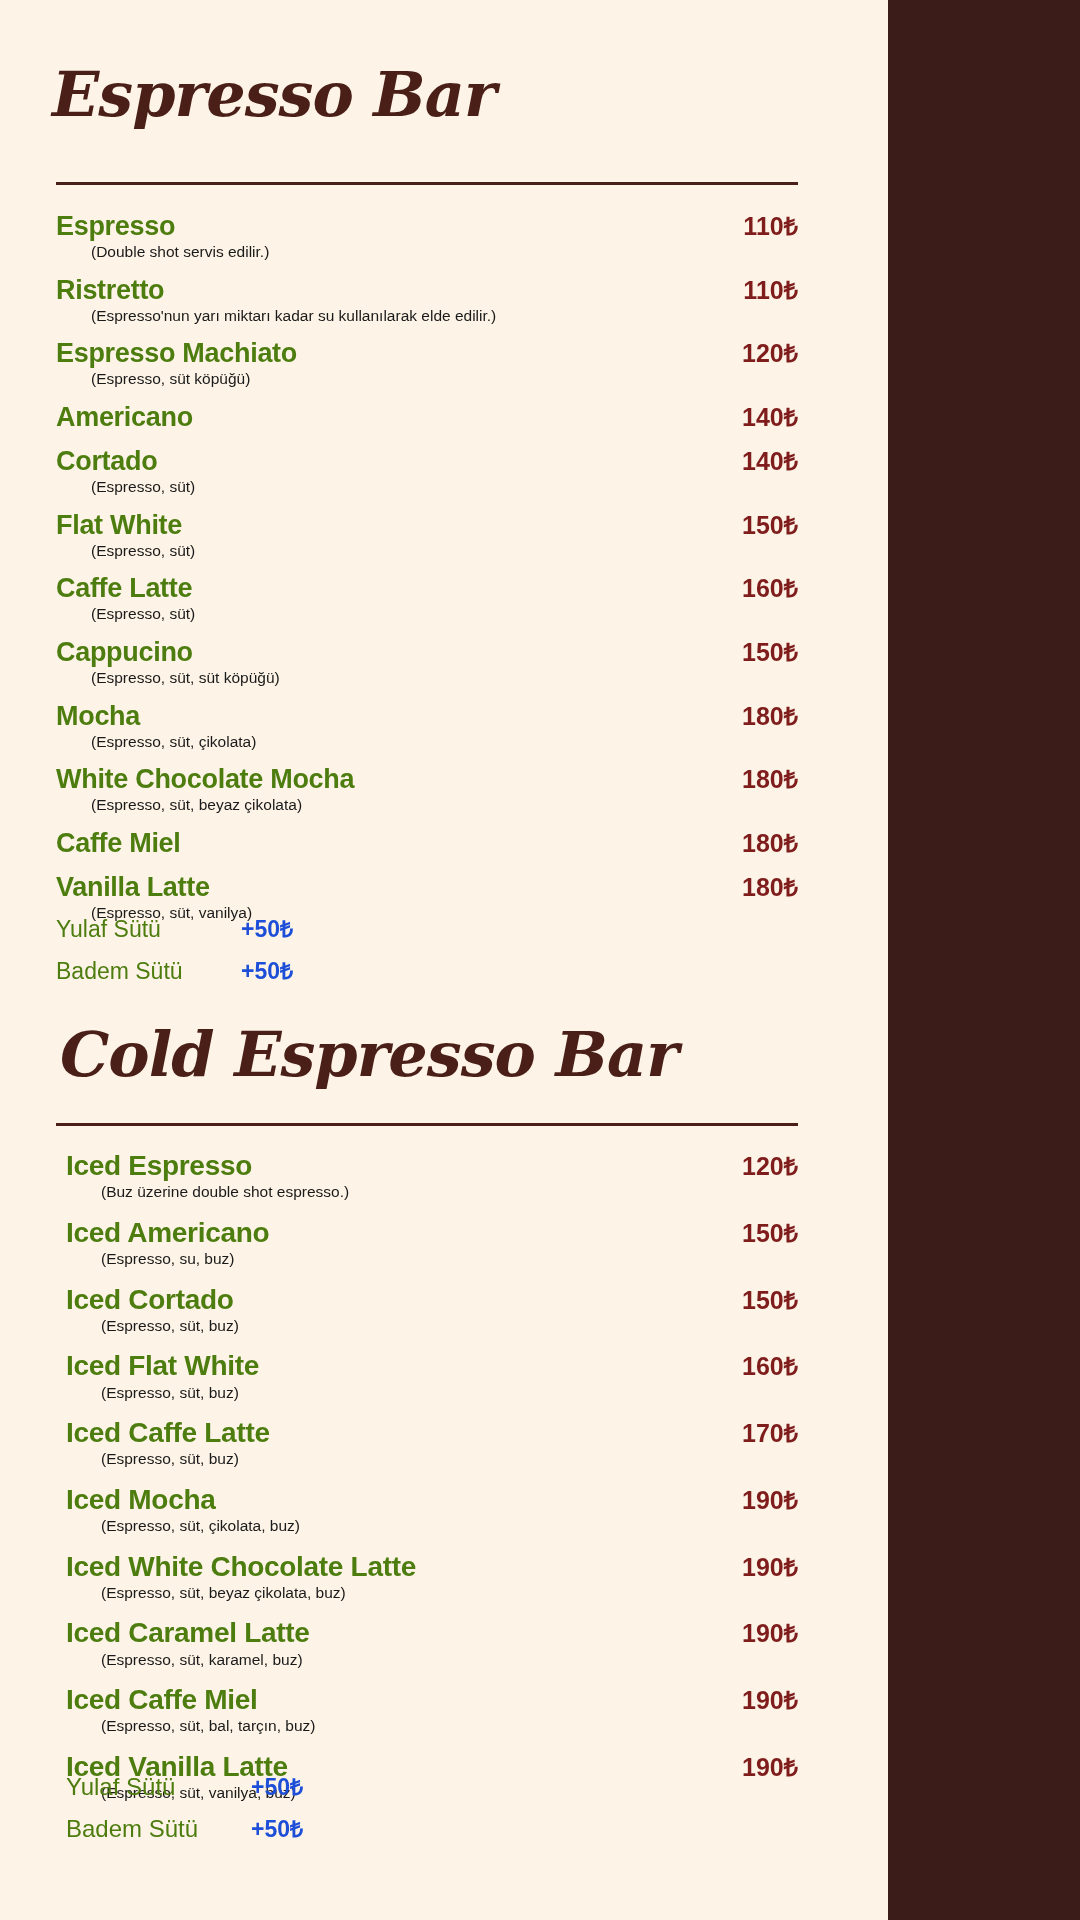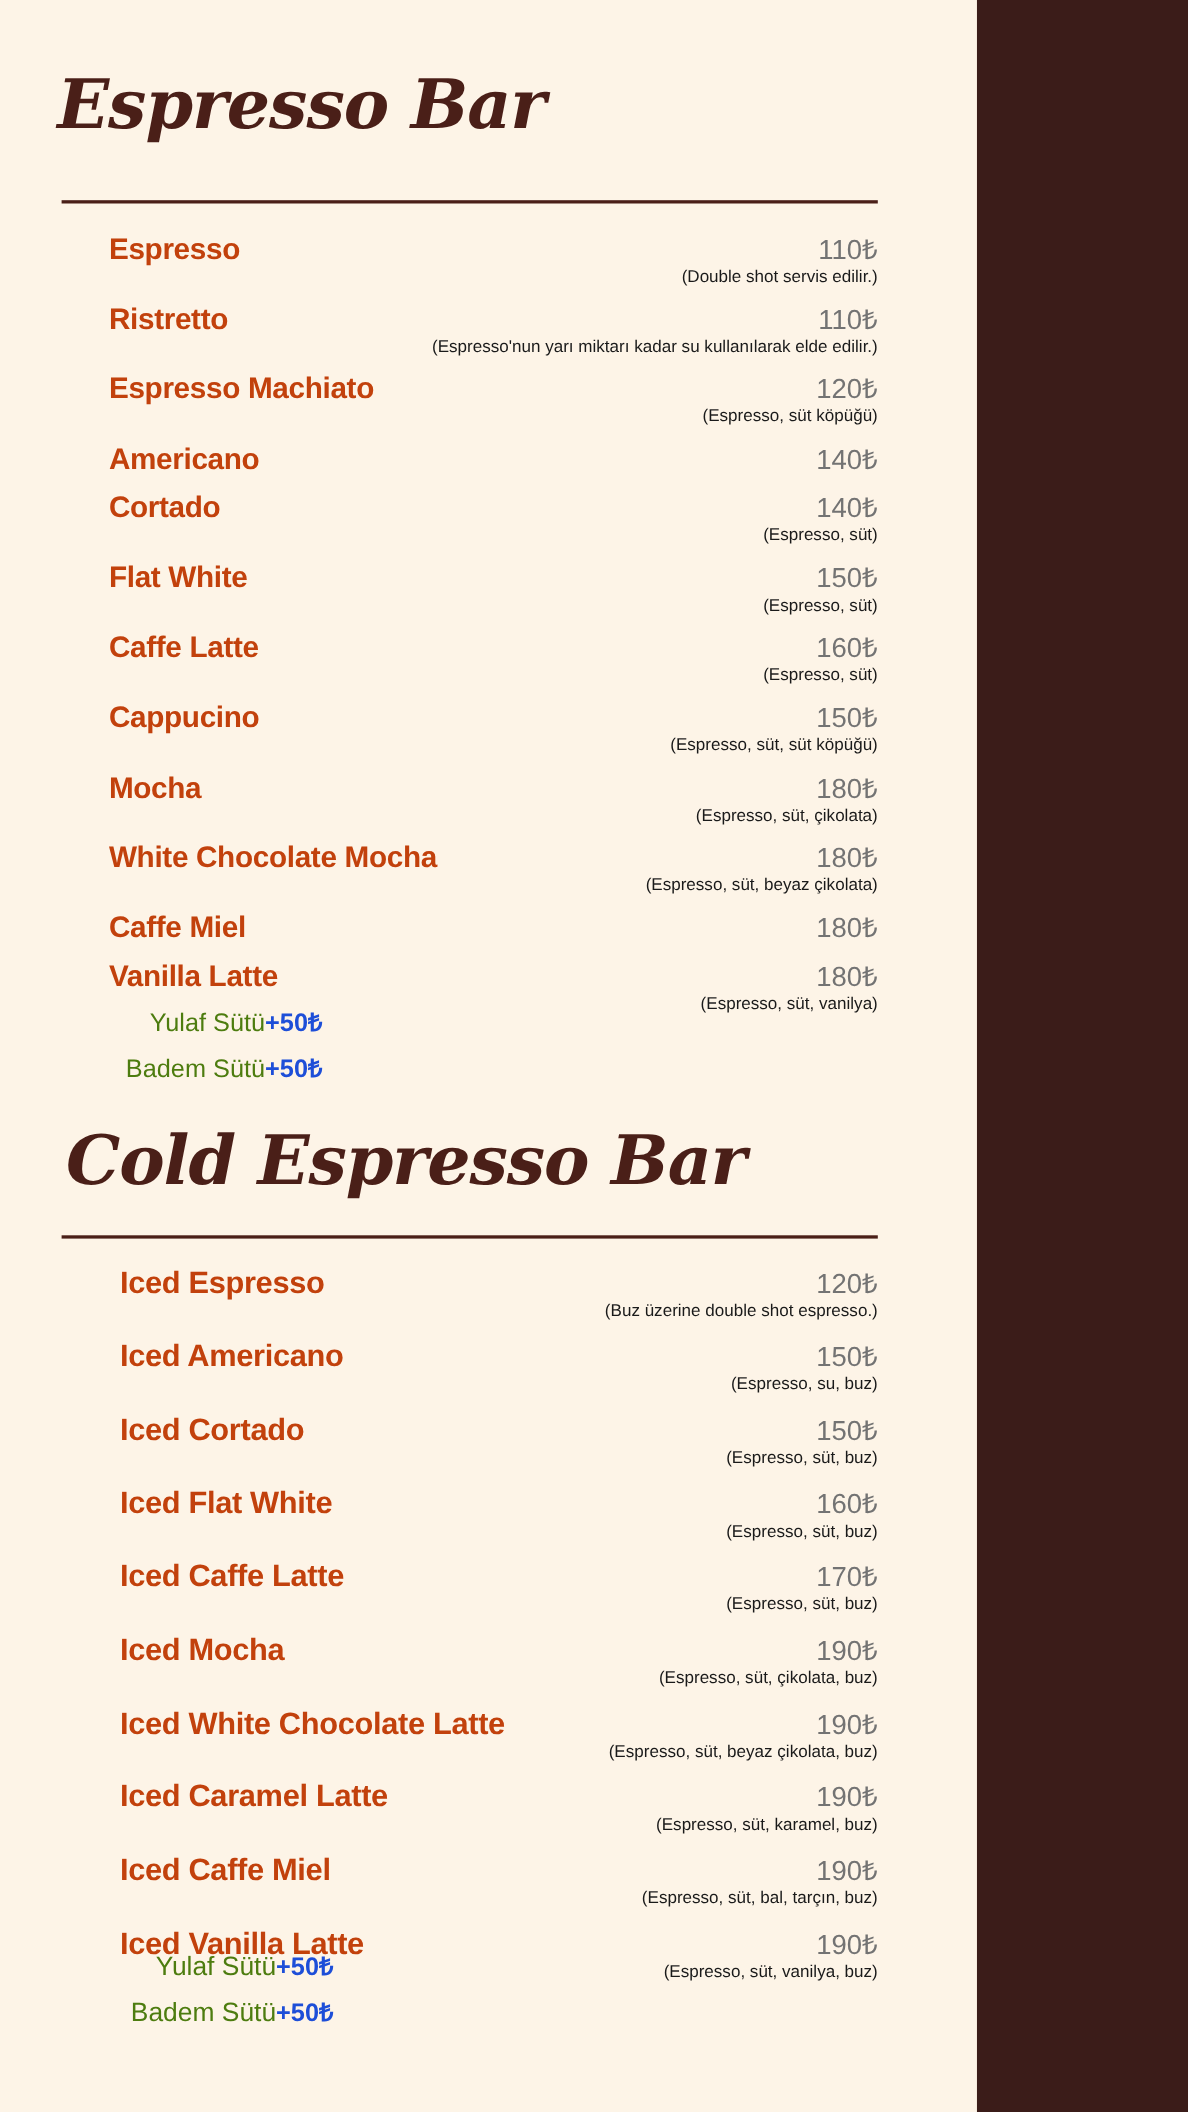--- a/index.html
+++ b/index.html
@@ -10,21 +10,20 @@
   body {
     font-family: "Liberation Sans", sans-serif;
     background: #fdf4e7;
     position: relative;
     overflow: hidden;
   }
   .page {
     position: absolute;
     inset: 0;
     display: flex;
-    text-align: right;
   }
   .menu-col {
     width: 888px;
     height: 100%;
     background: #fdf4e7;
     position: relative;
   }
   .side-band {
     flex: 1;
     height: 100%;
@@ -75,29 +74,28 @@
     margin-bottom: 10px;
   }
   .item-row {
     display: flex;
     align-items: baseline;
     justify-content: space-between;
   }
   .item-name {
     font-size: 27px;
     font-weight: bold;
-    color: #c2410c;
+    color: #4d7c0f;
     letter-spacing: -0.3px;
     line-height: 1.15;
-    margin-left: 43px;
   }
   .item-price {
     font-size: 25px;
-    font-weight: normal;
-    color: #737373;
+    font-weight: bold;
+    color: #7f1d1d;
     white-space: nowrap;
     padding-left: 20px;
   }
   .item-desc {
     font-size: 15.5px;
     color: #1a1a1a;
     line-height: 1.2;
     margin-top: 1px;
     margin-left: 35px;
   }

